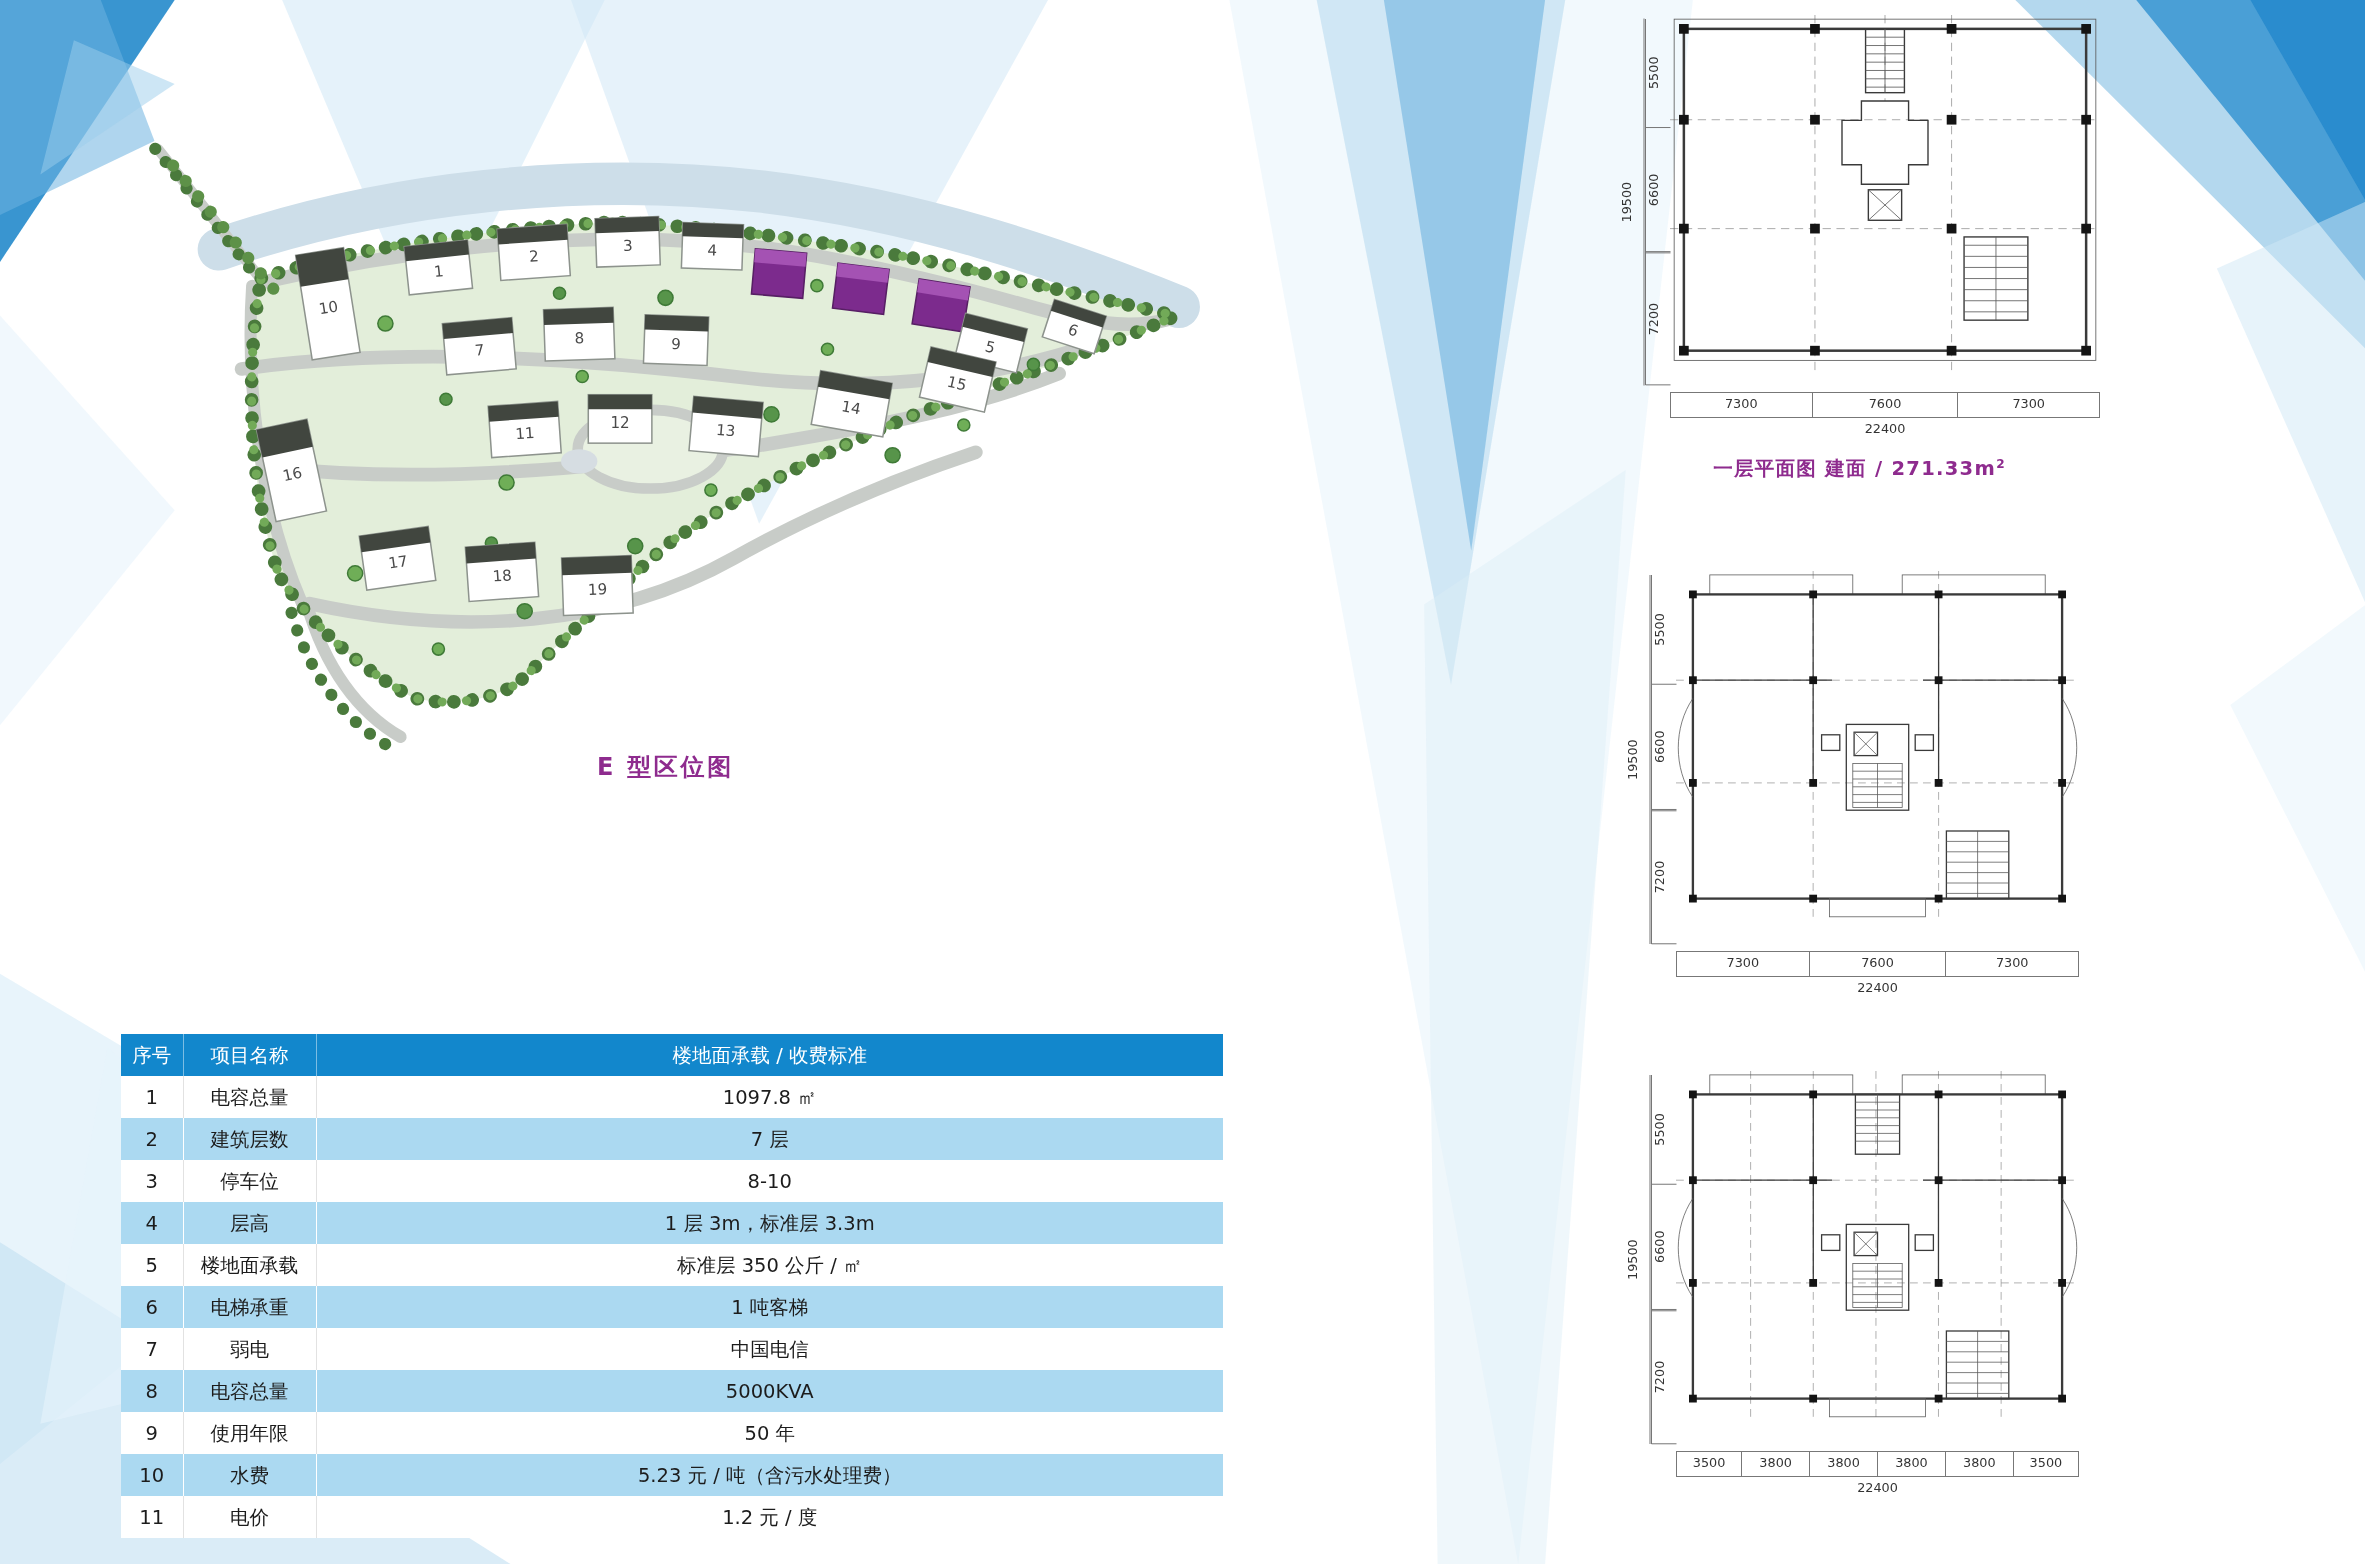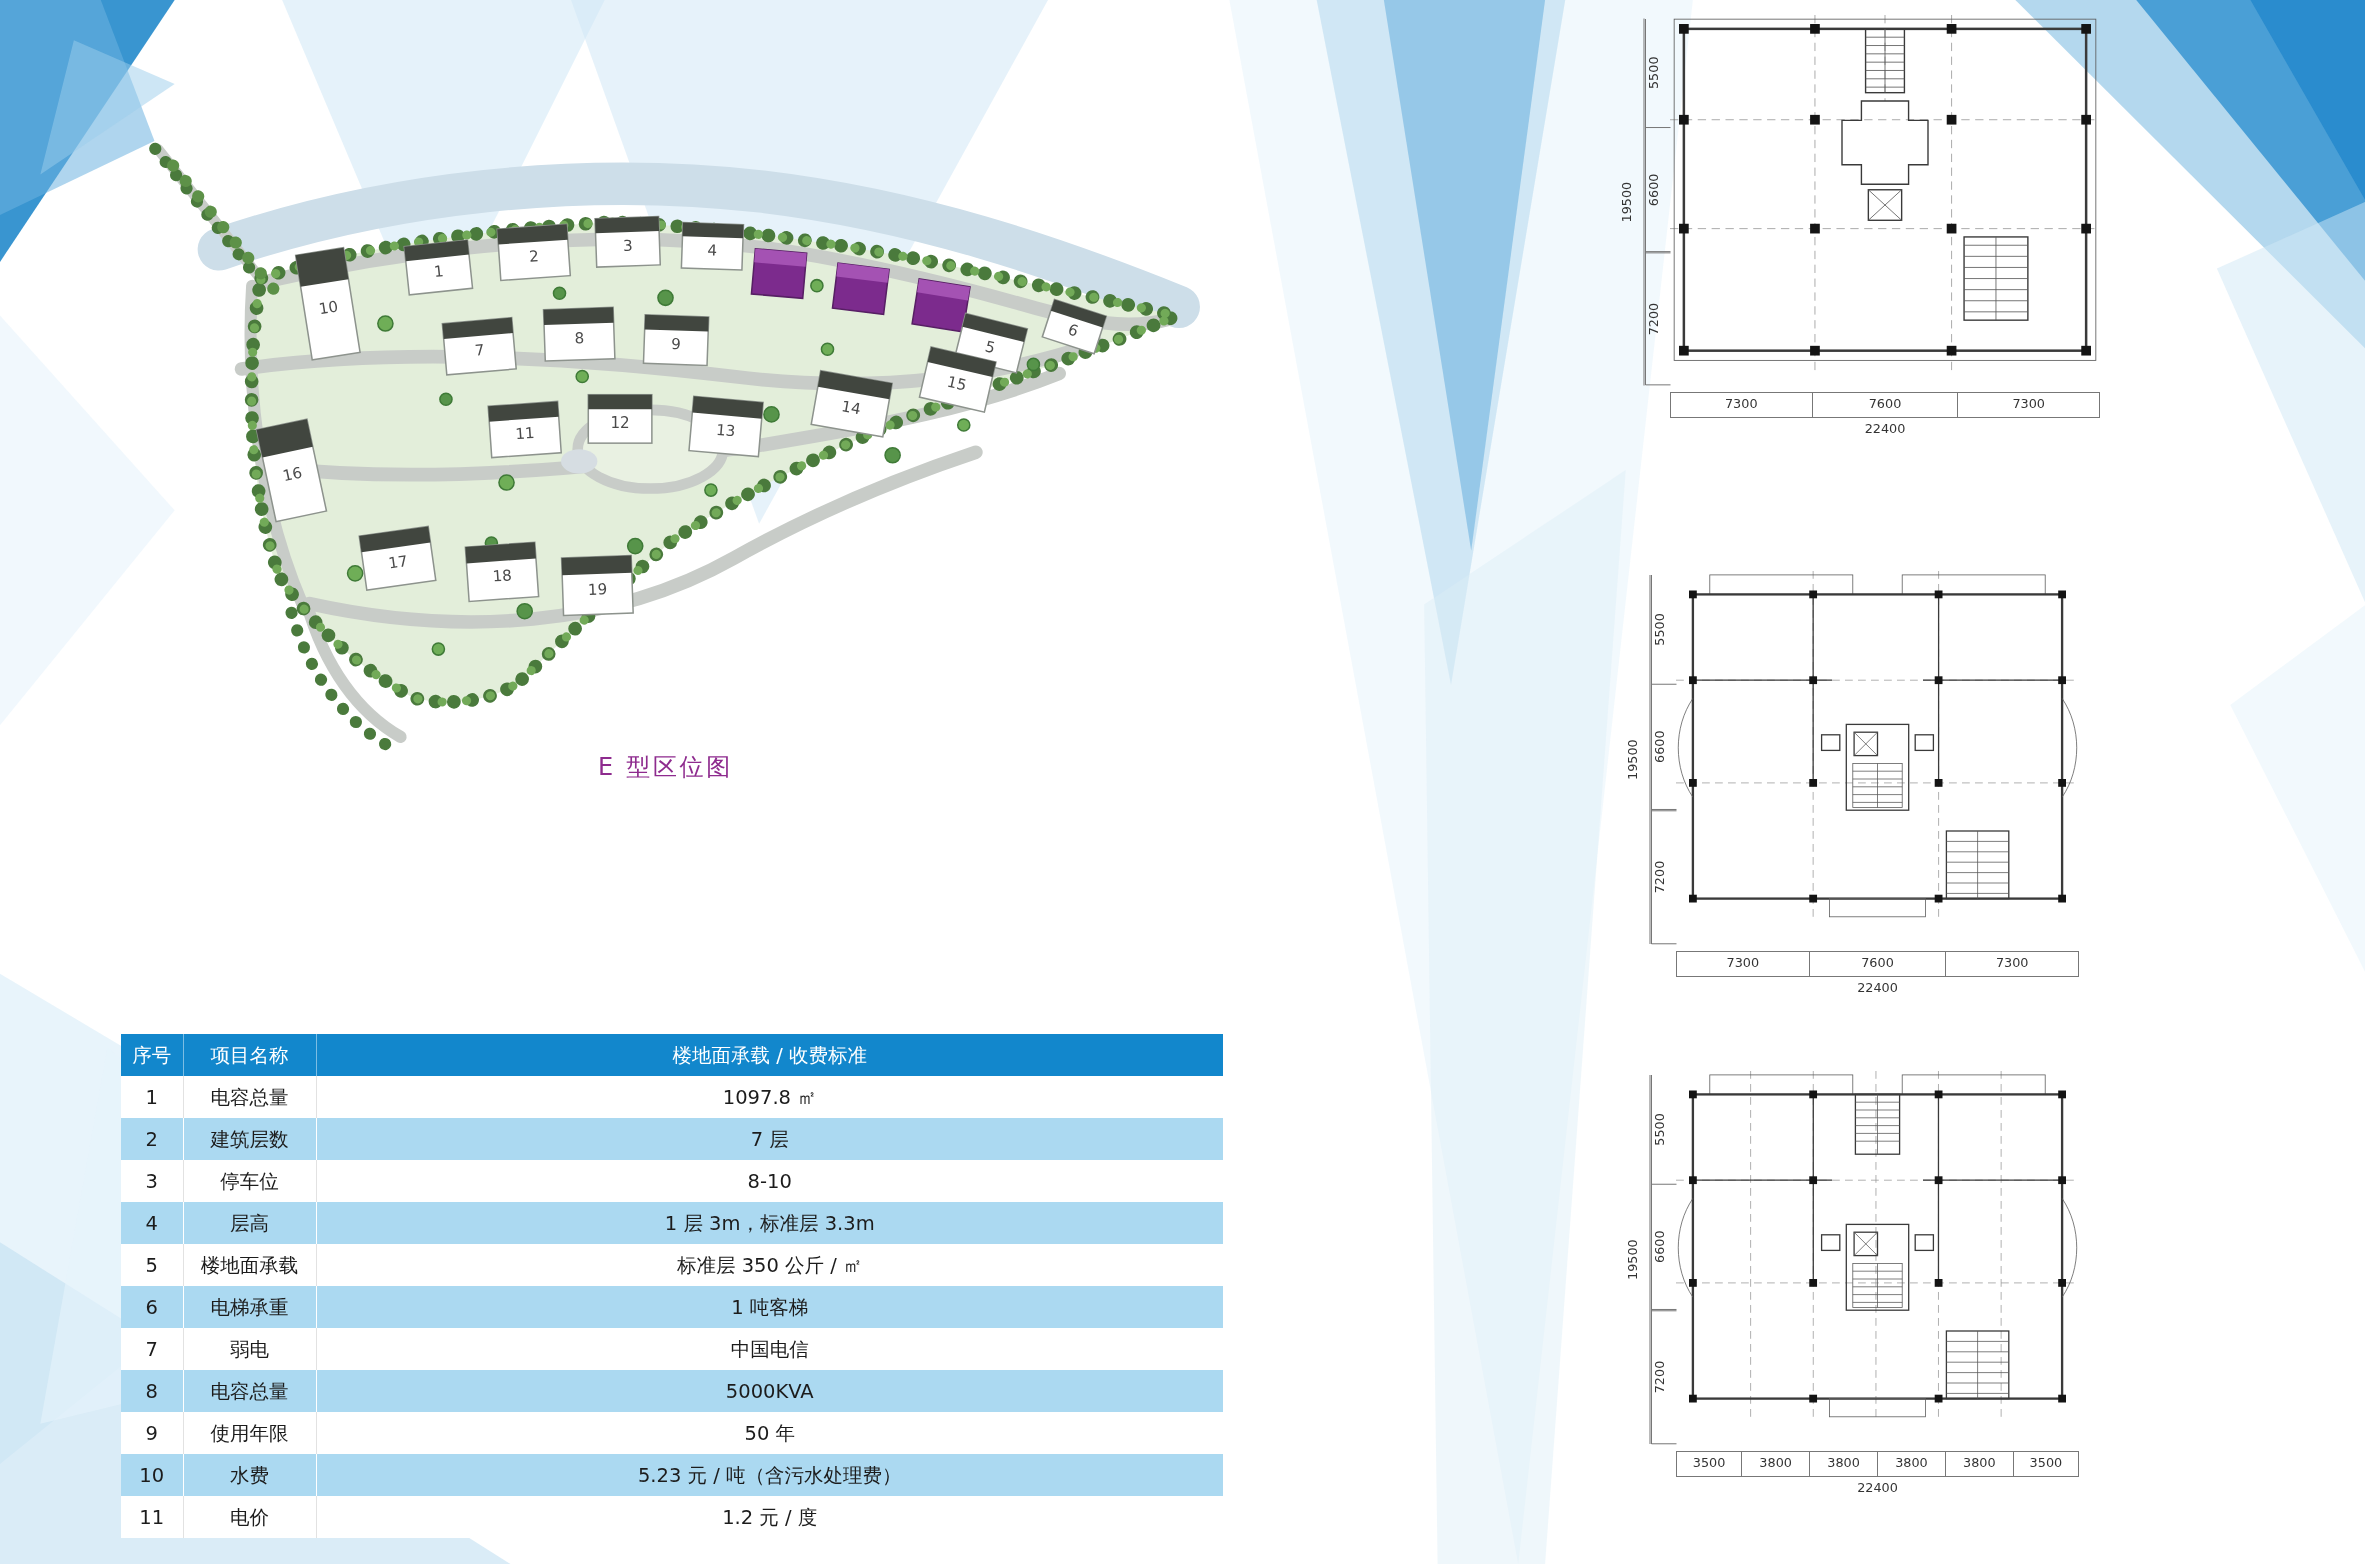--- a/index.html
+++ b/index.html
@@ -7,21 +7,21 @@
     width:2366px;height:1564px;position:relative;overflow:hidden;
     background:#ffffff;
     font-family:"DejaVu Sans","Liberation Sans",sans-serif;
   }
   .abs{position:absolute;}
   
   #bg{left:0;top:0;width:2366px;height:1564px;z-index:0;}
   
   #site-map{left:128px;top:104px;width:1075px;z-index:2;}
   #map-title{left:128px;top:751px;width:1075px;text-align:center;
-    color:#8e2b8e;font-size:24px;font-weight:normal;letter-spacing:2.7px;z-index:3;}
+    color:#8e2b8e;font-size:24px;font-weight:bold;letter-spacing:2.7px;z-index:3;}
   
   #spec-table-wrap{left:121px;top:1034px;width:1102px;z-index:3;}
   table.spec{border-collapse:collapse;table-layout:fixed;width:1102px;font-size:19.5px;}
   table.spec th{background:#1287cc;color:#ffffff;font-weight:normal;height:40px;font-size:19.5px;}
   table.spec td{height:40px;text-align:center;color:#1c1c1c;vertical-align:middle;}
   table.spec col.c1{width:62px;} table.spec col.c2{width:133px;}
   table.spec th:nth-child(1),table.spec th:nth-child(2){border-right:1.3px solid rgba(255,255,255,.45);}
   table.spec tbody tr:nth-child(odd) td{background:#ffffff;}
   table.spec tbody tr:nth-child(even) td{background:#abd9f1;}
   table.spec tbody tr:nth-child(odd) td:nth-child(1),
@@ -380,20 +380,23 @@
         <rect x="199.5" y="238.5" width="7" height="7"></rect>
         <rect x="296.5" y="238.5" width="7" height="7"></rect>
     </g>
   </svg>
   <div class="hdims">
       <span style="flex-grow: 7300;">7300</span>
       <span style="flex-grow: 7600;">7600</span>
       <span style="flex-grow: 7300;">7300</span>
     </div>
   <div class="hdim-total">22400</div>
+  <div class="plan-caption">
+    <span>一层平面图  建面 / 271.33m</span><sup>2</sup>
+  </div>
 </div>
 
 <div class="plan abs" style="left:1625px;top:571px;width:454px;">
   <div class="vdim-total">19500</div>
   <div class="vdims">
       <span style="flex-grow: 5500;">5500</span>
       <span style="flex-grow: 6600;">6600</span>
       <span style="flex-grow: 7200;">7200</span>
     </div>
   <svg viewBox="0 0 310 290">

